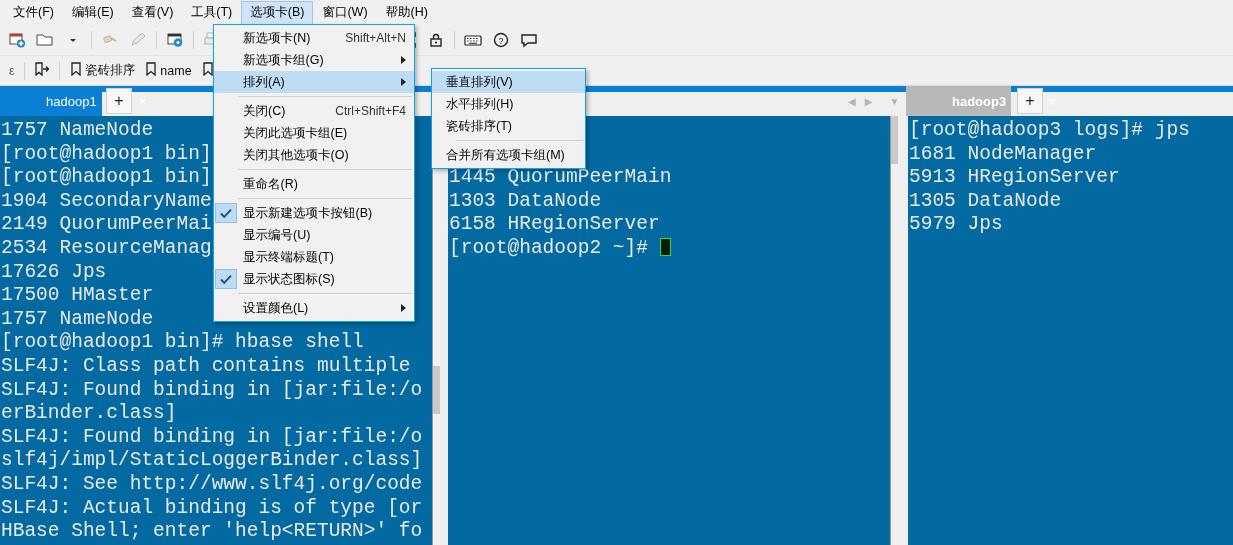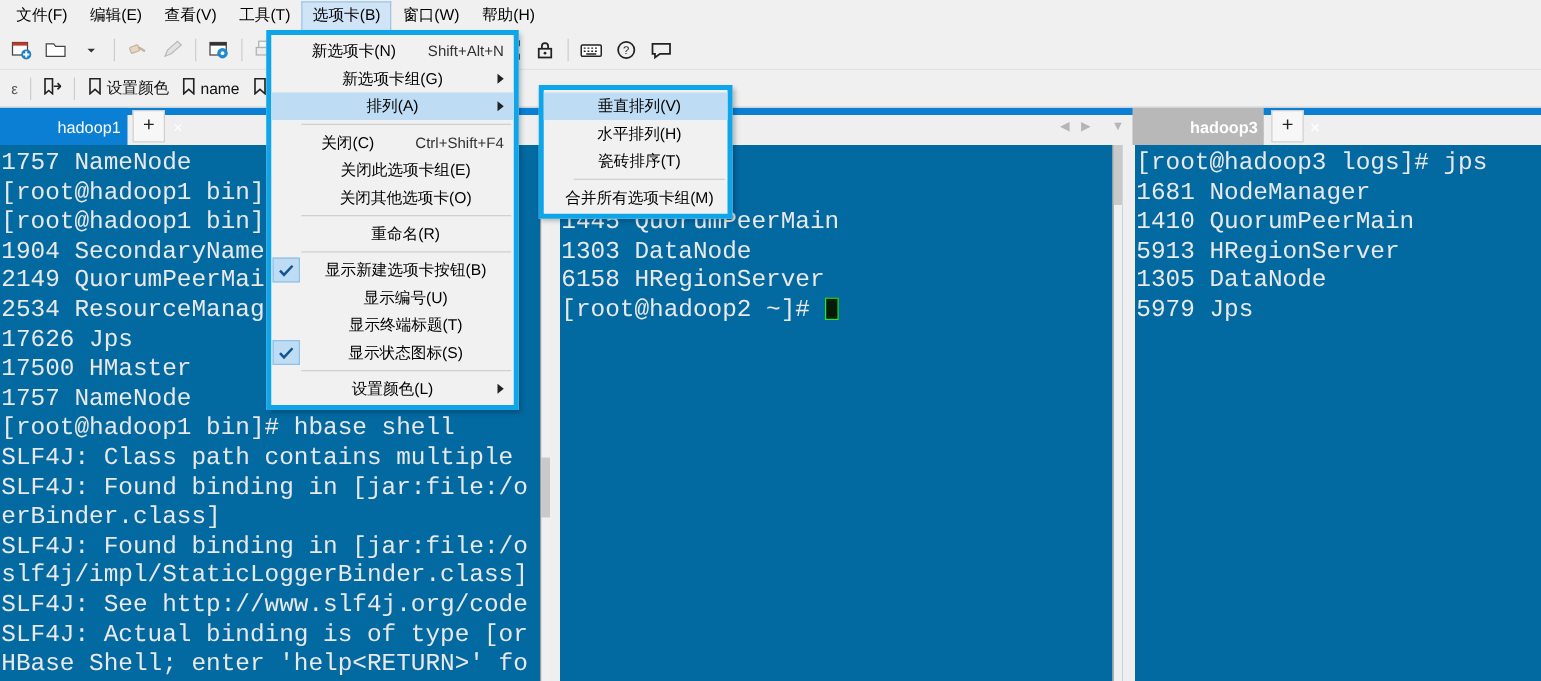--- a/index.html
+++ b/index.html
@@ -170,25 +170,24 @@
   }
   .gap {
     position: absolute; top: 0; height: 429px;
     background: #efefef;
   }
 
   
   .menu {
     position: absolute;
     background: #f1f1f1;
-    border: 4px solid #0ea5e9;
+    border: 1px solid #0ea5e9;
     box-shadow: 2px 2px 4px rgba(0,0,0,.28);
     z-index: 50;
     padding: 2px 0;
-    text-align: center;
   }
   .menu-row {
     position: relative;
     display: flex; align-items: center;
     height: 22px;
     font-size: 12.5px; color: #000;
     padding: 0 8px 0 0;
     cursor: default;
     white-space: nowrap;
   }
@@ -360,21 +359,21 @@
         <span><svg width="14" height="14" viewBox="0 0 14 14">
             <path d="M1 1h6v12l-3-2.6L1 13z" fill="none" stroke="#222" stroke-width="1.3"></path>
             <path d="M8 7h5M11 4.5L13.5 7 11 9.5" stroke="#222" stroke-width="1.3" fill="none"></path>
           </svg></span>
       </div>
       <div class="bk-sep"></div>
       <div class="bk-item">
         <span><svg width="12" height="14" viewBox="0 0 12 14">
             <path d="M2 1h8v12l-4-3.5L2 13z" fill="none" stroke="#222" stroke-width="1.3"></path>
           </svg></span>
-        <span class="lbl">设置颜色</span>
+        <span class="lbl">瓷砖排序</span>
       </div>
       <div class="bk-item">
         <span><svg width="12" height="14" viewBox="0 0 12 14">
             <path d="M2 1h8v12l-4-3.5L2 13z" fill="none" stroke="#222" stroke-width="1.3"></path>
           </svg></span>
         <span class="lbl">name</span>
       </div>
       <div class="bk-item">
         <span><svg width="12" height="14" viewBox="0 0 12 14">
             <path d="M2 1h8v12l-4-3.5L2 13z" fill="none" stroke="#222" stroke-width="1.3"></path>
@@ -420,21 +419,21 @@
     <div class="pane" style="left:448px; width:450px;">
       <div class="pane-inner" id="term1"><div>2 ~]# jps</div><div>&nbsp;</div><div>1445 QuorumPeerMain</div><div>1303 DataNode</div><div>6158 HRegionServer</div><div>[root@hadoop2 ~]# <span class="cursor-block"></span></div></div>
       <div class="scroll">
         <div class="thumb" style="top:0;"></div>
       </div>
     </div>
 
     <div class="gap" style="left:898px; width:10px;"></div>
 
     <div class="pane" style="left:908px; width:325px;">
-      <div class="pane-inner" id="term2"><div>[root@hadoop3 logs]# jps</div><div>1681 NodeManager</div><div>1410 QuorumPeerMain</div><div>5913 HRegionServer</div><div>1305 DataNode</div><div>5979 Jps</div></div>
+      <div class="pane-inner" id="term2"><div>[root@hadoop3 logs]# jps</div><div>1681 NodeManager</div><div>5913 HRegionServer</div><div>1305 DataNode</div><div>5979 Jps</div></div>
     </div>
   </div>
 
   <div class="menu" id="menu-tabs">
       <div class="menu-row">
         <span class="chk"></span>
         <span class="mlabel">新选项卡(N)</span>
         <span class="accel">Shift+Alt+N</span>
       </div>
       <div class="menu-row">

